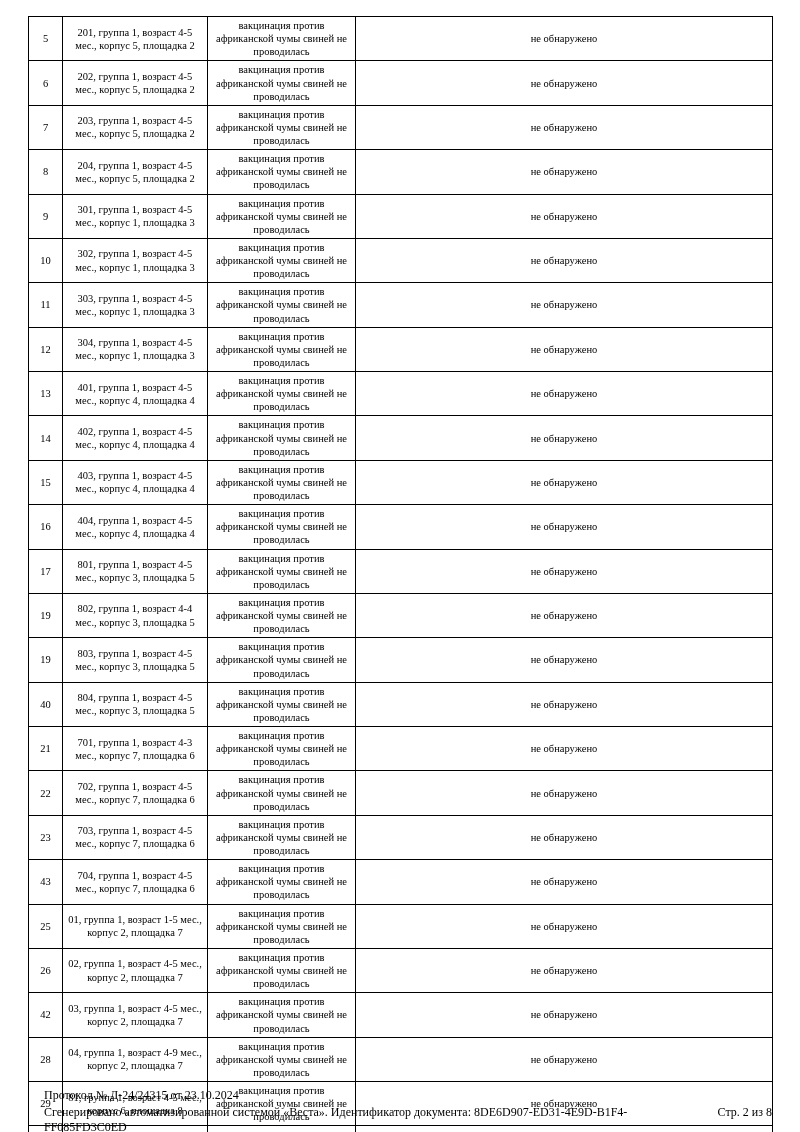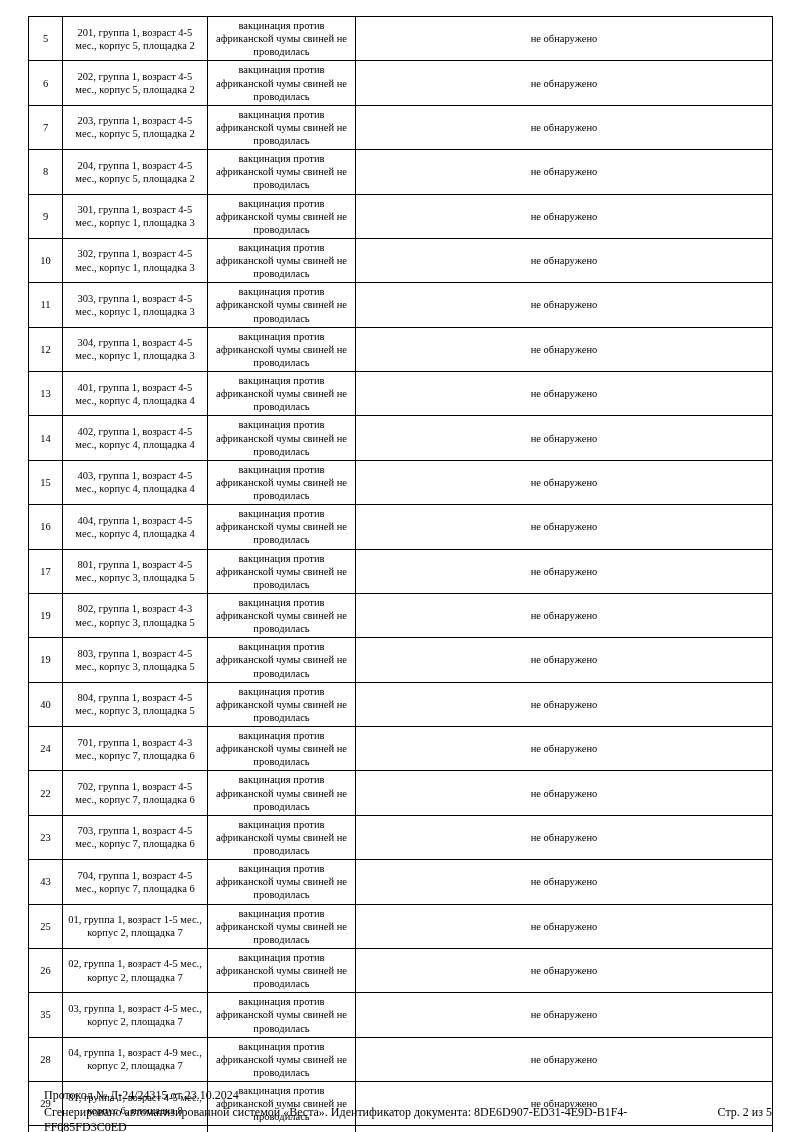--- a/index.html
+++ b/index.html
@@ -161,41 +161,41 @@
 
     <tr>
       <td>17</td>
       <td>801, группа 1, возраст 4-5 мес., корпус 3, площадка 5</td>
       <td>вакцинация против африканской чумы свиней не проводилась</td>
       <td>не обнаружено</td>
     </tr>
 
     <tr>
       <td>19</td>
-      <td>802, группа 1, возраст 4-3 мес., корпус 3, площадка 5</td>
+      <td>802, группа 1, возраст 4-4 мес., корпус 3, площадка 5</td>
       <td>вакцинация против африканской чумы свиней не проводилась</td>
       <td>не обнаружено</td>
     </tr>
 
     <tr>
       <td>19</td>
       <td>803, группа 1, возраст 4-5 мес., корпус 3, площадка 5</td>
       <td>вакцинация против африканской чумы свиней не проводилась</td>
       <td>не обнаружено</td>
     </tr>
 
     <tr>
       <td>40</td>
       <td>804, группа 1, возраст 4-5 мес., корпус 3, площадка 5</td>
       <td>вакцинация против африканской чумы свиней не проводилась</td>
       <td>не обнаружено</td>
     </tr>
 
     <tr>
-      <td>24</td>
+      <td>21</td>
       <td>701, группа 1, возраст 4-3 мес., корпус 7, площадка 6</td>
       <td>вакцинация против африканской чумы свиней не проводилась</td>
       <td>не обнаружено</td>
     </tr>
 
     <tr>
       <td>22</td>
       <td>702, группа 1, возраст 4-5 мес., корпус 7, площадка 6</td>
       <td>вакцинация против африканской чумы свиней не проводилась</td>
       <td>не обнаружено</td>
@@ -223,21 +223,21 @@
     </tr>
 
     <tr>
       <td>26</td>
       <td>02, группа 1, возраст 4-5 мес., корпус 2, площадка 7</td>
       <td>вакцинация против африканской чумы свиней не проводилась</td>
       <td>не обнаружено</td>
     </tr>
 
     <tr>
-      <td>35</td>
+      <td>42</td>
       <td>03, группа 1, возраст 4-5 мес., корпус 2, площадка 7</td>
       <td>вакцинация против африканской чумы свиней не проводилась</td>
       <td>не обнаружено</td>
     </tr>
 
     <tr>
       <td>28</td>
       <td>04, группа 1, возраст 4-9 мес., корпус 2, площадка 7</td>
       <td>вакцинация против африканской чумы свиней не проводилась</td>
       <td>не обнаружено</td>
@@ -256,17 +256,17 @@
       <td>вакцинация против африканской чумы свиней не проводилась</td>
       <td>не обнаружено</td>
     </tr>
   </tbody>
   </table>
 
   <div class="footer">
     <div>Протокол № Д-24/24315 от 23.10.2024</div>
     <div class="footer-line2">
       <span class="gen-text">Сгенерировано автоматизированной системой «Веста». Идентификатор документа: 8DE6D907-ED31-4E9D-B1F4-FF085FD3C0ED</span>
-      <span class="page-num">Стр. 2 из 5</span>
+      <span class="page-num">Стр. 2 из 8</span>
     </div>
   </div>
 
 </div>
 
 </body></html>

